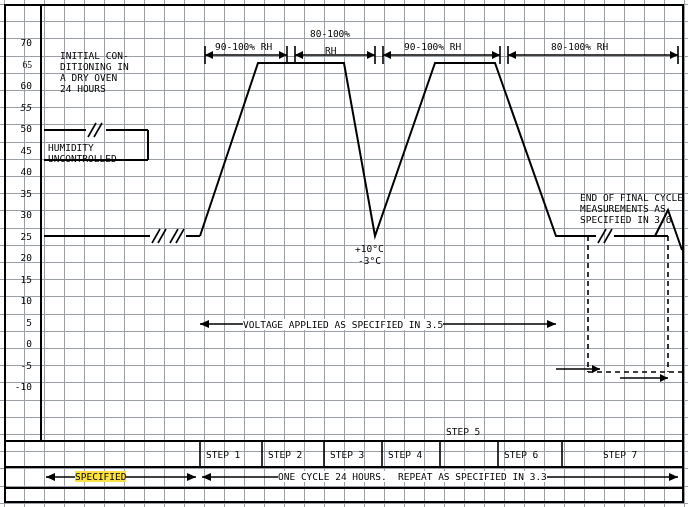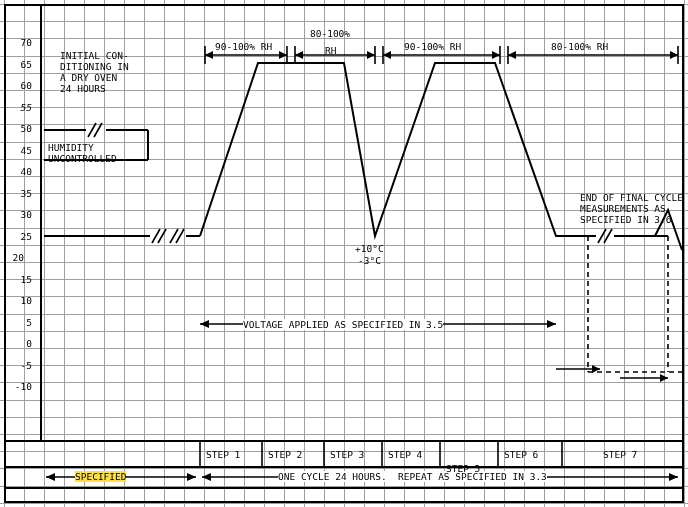--- a/index.html
+++ b/index.html
@@ -108,30 +108,30 @@
   <div class="hv" style="left:682px;top:4px;width:2px;height:499px;"></div>
 
   <div class="hv" style="left:40px;top:4px;width:2px;height:437px;"></div>
 
   <div class="hv" style="left:4px;top:440px;width:680px;height:2px;"></div>
   <div class="hv" style="left:4px;top:466px;width:680px;height:2px;"></div>
   <div class="hv" style="left:4px;top:487px;width:680px;height:2px;"></div>
 
   <div id="yticks">
       <div class="tick" style="left:10px;top:38px;">70</div>
-      <div class="tick" style="left:10px;top:60px;">65</div>
+      <div class="tick" style="left:10px;top:60px;font-family:Liberation Serif, serif;">65</div>
       <div class="tick" style="left:10px;top:81px;">60</div>
       <div class="tick" style="left:10px;top:103px;font-style:italic;">55</div>
       <div class="tick" style="left:10px;top:124px;">50</div>
       <div class="tick" style="left:10px;top:146px;">45</div>
       <div class="tick" style="left:10px;top:167px;">40</div>
       <div class="tick" style="left:10px;top:189px;">35</div>
       <div class="tick" style="left:10px;top:210px;">30</div>
       <div class="tick" style="left:10px;top:232px;">25</div>
-      <div class="tick" style="left:2px;top:253px;">20</div>
+      <div class="tick" style="left:10px;top:253px;">20</div>
       <div class="tick" style="left:10px;top:275px;">15</div>
       <div class="tick" style="left:10px;top:296px;">10</div>
       <div class="tick" style="left:10px;top:318px;">5</div>
       <div class="tick" style="left:10px;top:339px;">0</div>
       <div class="tick" style="left:10px;top:361px;">-5</div>
       <div class="tick" style="left:10px;top:382px;">-10</div>
     </div>
 
   <svg class="ov" viewBox="0 0 688 507">
     <g stroke="#000" fill="none" stroke-width="2">
@@ -250,18 +250,18 @@
 
 
   <div class="txt" style="left:75px;top:471px;background:#fde047;">SPECIFIED</div>
   <div class="txt" style="left:278px;top:471px;background:#fff;">ONE CYCLE 24 HOURS.  REPEAT AS SPECIFIED IN 3.3</div>
 
   <div id="stepLabels">
       <div class="txt" style="left:206px;top:449px;">STEP 1</div>
       <div class="txt" style="left:268px;top:449px;">STEP 2</div>
       <div class="txt" style="left:330px;top:449px;">STEP 3</div>
       <div class="txt" style="left:388px;top:449px;">STEP 4</div>
-      <div class="txt" style="left:446px;top:463px;">STEP 5</div>
+      <div class="txt" style="left:446px;top:426px;">STEP 5</div>
       <div class="txt" style="left:504px;top:449px;">STEP 6</div>
       <div class="txt" style="left:603px;top:449px;">STEP 7</div>
     </div>
 
 </div>
 
 </body></html>

